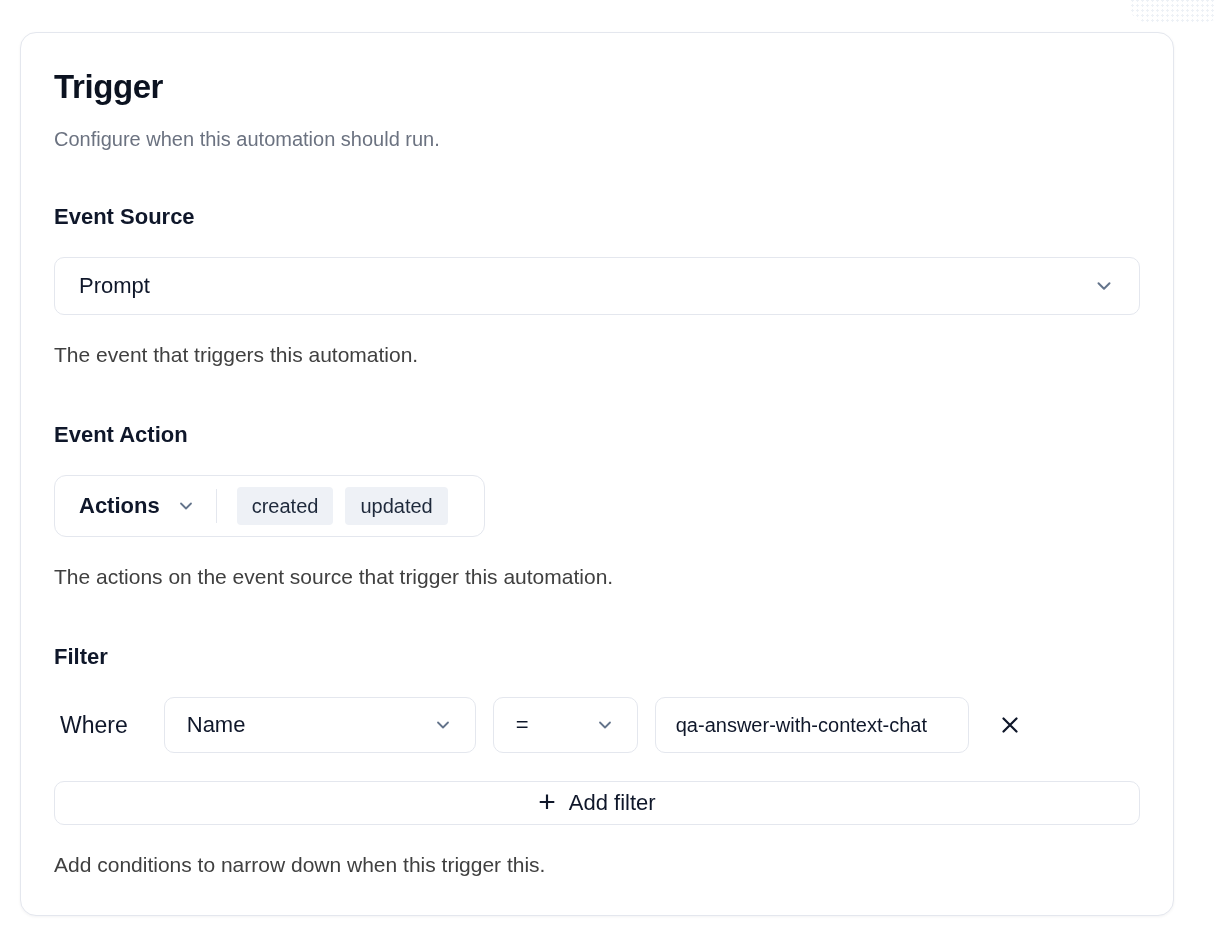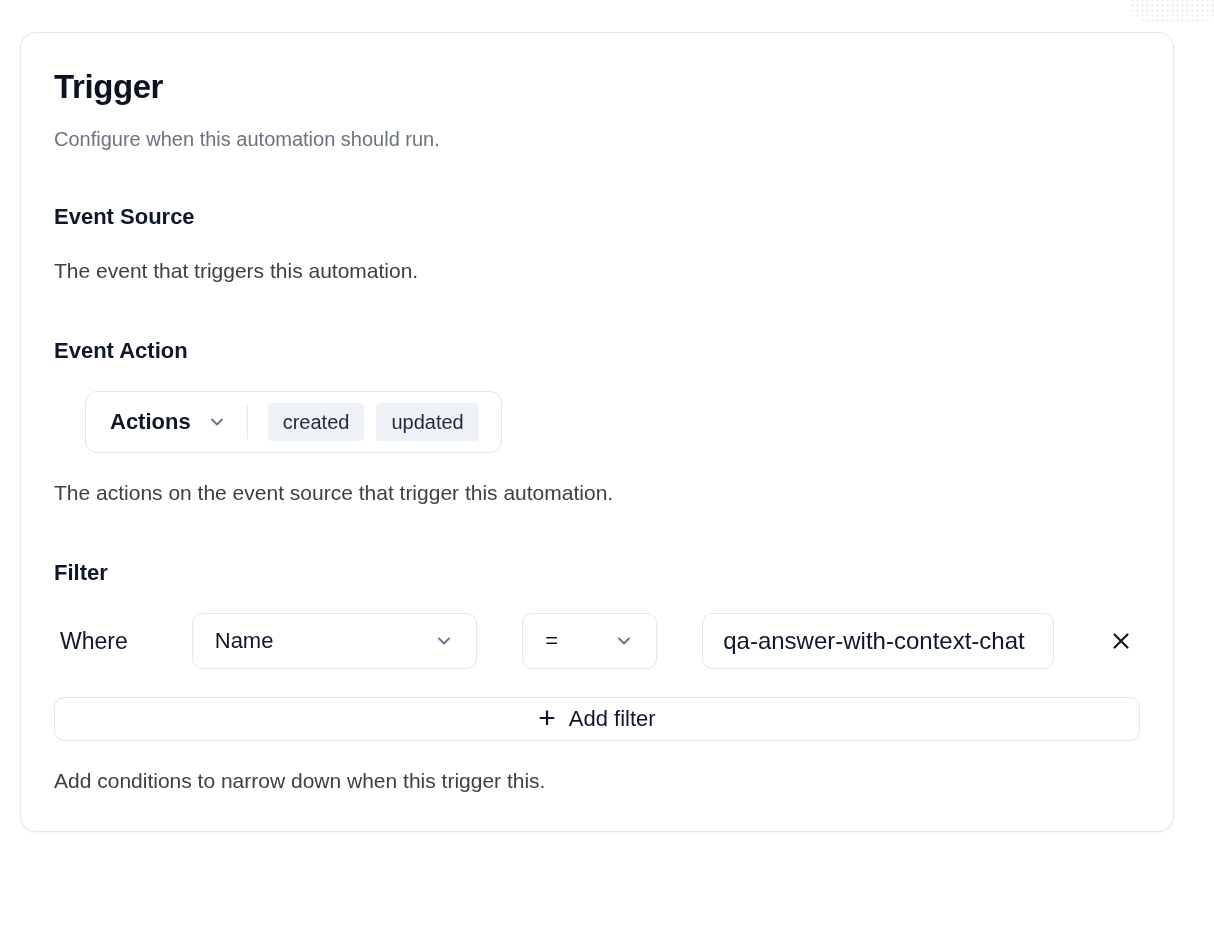--- a/index.html
+++ b/index.html
@@ -83,23 +83,22 @@
   }
   .select-lg { width: 100%; height: 58px; padding: 0 24px; }
   .chevron { flex: 0 0 auto; }
 
   .actions-control {
     display: inline-flex;
     align-items: center;
     height: 62px;
     border: 1px solid #e4e7ee;
     border-radius: 12px;
-    padding: 0 22px 0 24px;
-    background: #ffffff;
-    margin-left: 31px;
+    padding: 0 36px 0 24px;
+    background: #ffffff;
   }
   .actions-trigger {
     display: flex;
     align-items: center;
     gap: 16px;
     border: none;
     background: none;
     padding: 0;
     margin-right: 20px;
     font-family: inherit;
@@ -122,38 +121,37 @@
     font-size: 20px;
     line-height: 22px;
     color: #1e293b;
     margin-right: 12px;
   }
   .tag:last-of-type { margin-right: 0; }
 
   .filter-row {
     display: flex;
     align-items: center;
-    gap: 28px;
   }
   .where {
     font-size: 23px;
     color: #0f172a;
     margin-right: 36px;
     padding-left: 6px;
   }
   .field-select { width: 312px; height: 56px; margin-right: 17px; font-weight: 500; }
   .op-select { width: 145px; height: 56px; margin-right: 17px; font-weight: 500; }
   .value-input {
-    width: 374px;
+    width: 314px;
     height: 56px;
     border: 1px solid #e4e7ee;
     border-radius: 10px;
     padding: 0 20px;
     font-family: inherit;
-    font-size: 24px;
+    font-size: 20px;
     color: #0f172a;
     background: #ffffff;
     outline: none;
   }
   .remove-btn {
     margin-left: 20px;
     width: 42px;
     height: 42px;
     display: flex;
     align-items: center;
@@ -197,20 +195,26 @@
 
   <div class="artifact"></div>
 
   <section class="card">
 
     <h1 class="card-title">Trigger</h1>
     <p class="subtitle">Configure when this automation should run.</p>
 
     <div class="field-block">
       <div class="label">Event Source</div>
+      <button class="select select-lg">
+        <span>Prompt</span>
+        <svg class="chevron" width="22" height="22" viewBox="0 0 20 20">
+          <path d="M5 7.5 L10 12.5 L15 7.5" fill="none" stroke="#64748b" stroke-width="1.8" stroke-linecap="round" stroke-linejoin="round"></path>
+        </svg>
+      </button>
       <p class="help">The event that triggers this automation.</p>
     </div>
 
     <div class="field-block">
       <div class="label">Event Action</div>
       <div class="actions-control">
         <button class="actions-trigger">
           <span>Actions</span>
           <svg class="chevron" width="20" height="20" viewBox="0 0 20 20">
             <path d="M5 7.5 L10 12.5 L15 7.5" fill="none" stroke="#64748b" stroke-width="1.8" stroke-linecap="round" stroke-linejoin="round"></path>

